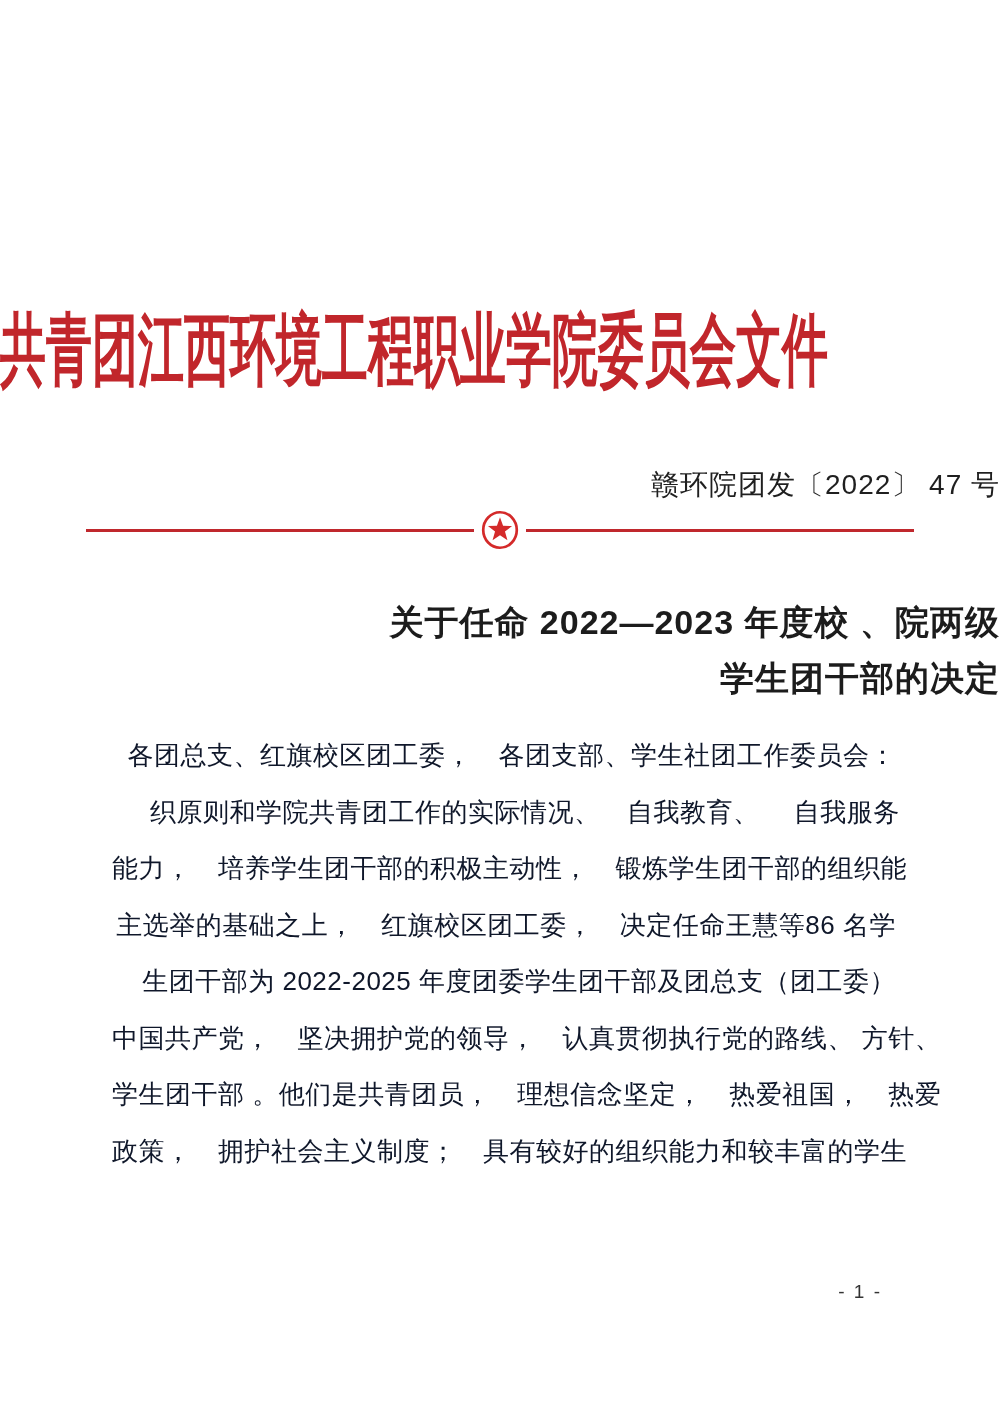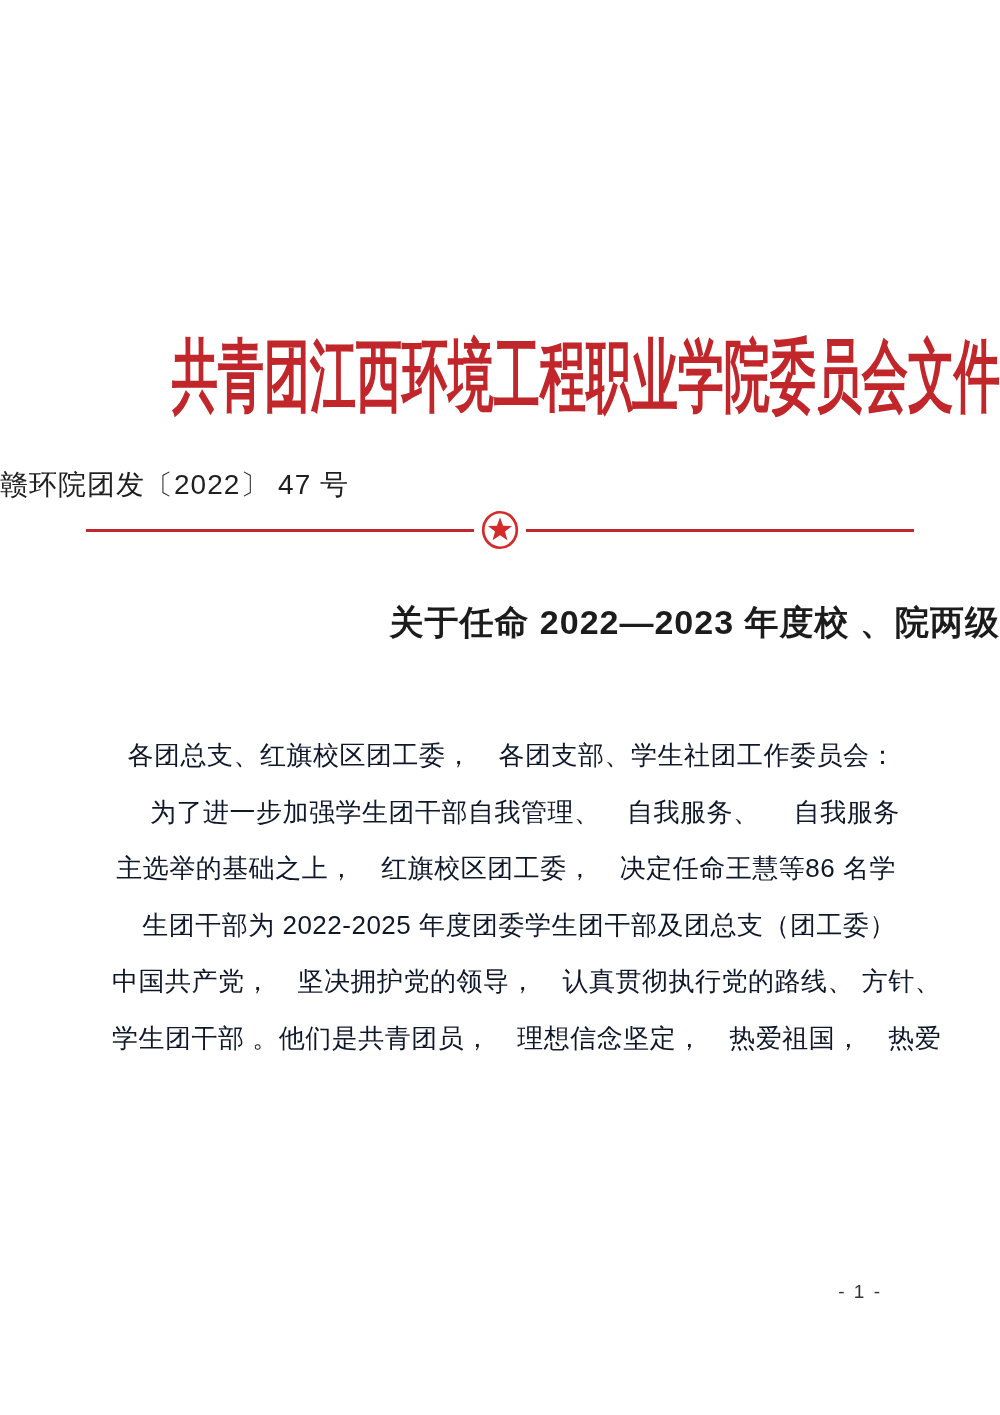--- a/index.html
+++ b/index.html
@@ -10,42 +10,42 @@
     margin: 0 auto;
     background: #ffffff;
     overflow: hidden;
     font-family: "Liberation Sans", "DejaVu Sans", sans-serif;
   }
 
   
   .header-wrap {
     position: absolute;
     left: 0; right: 0;
-    top: 354px;
-    text-align: right;
+    top: 328px;
+    text-align: left;
   }
   .header-text {
     display: inline-block;
     font-family: "Liberation Serif", "DejaVu Serif", serif;
     font-weight: 700;
     font-size: 46px;
     line-height: 46px;
     letter-spacing: 0px;
     color: #c1262b;
     transform: scaleY(1.72);
     transform-origin: center center;
     white-space: nowrap;
   }
 
   
   .doc-number {
     position: absolute;
     left: 0; right: 0;
     top: 468px;
-    text-align: left;
+    text-align: right;
     font-size: 28px;
     line-height: 34px;
     color: #1f1f1f;
     letter-spacing: 1px;
   }
 
   
   .rule-row {
     position: absolute;
     left: 86px; right: 86px;
@@ -120,26 +120,29 @@
     <div class="rule-seg"></div>
     <svg class="rule-emblem" viewBox="0 0 24 25" xmlns="http://www.w3.org/2000/svg">
       <ellipse cx="12" cy="12.5" rx="10.6" ry="11.2" fill="none" stroke="#d42a2a" stroke-width="1.7"></ellipse>
       <polygon fill="#d42a2a" points="12,4.5 13.94,9.83 19.61,10.03 15.14,13.52 16.7,18.97 12,15.8 7.3,18.97 8.86,13.52 4.39,10.03 10.06,9.83"></polygon>
     </svg>
     <div class="rule-seg"></div>
   </div>
 
   <div class="doc-title">
     <div>关于任命 2022—2023 年度校 、院两级</div>
+    <div>学生团干部的决定</div>
   </div>
 
   <div class="body-block">
     <div class="body-line">各团总支、红旗校区团工委，　各团支部、学生社团工作委员会：</div>
-    <div class="body-line indent">为了进一步加强学生团干部自我管理、　自我服务、　 自我服务</div>
+    <div class="body-line indent">织原则和学院共青团工作的实际情况、　自我教育、　 自我服务</div>
+    <div class="body-line">能力，　培养学生团干部的积极主动性，　锻炼学生团干部的组织能</div>
     <div class="body-line">主选举的基础之上，　红旗校区团工委，　决定任命王慧等86 名学</div>
     <div class="body-line">生团干部为 2022-2025 年度团委学生团干部及团总支（团工委）</div>
     <div class="body-line">中国共产党，　坚决拥护党的领导，　认真贯彻执行党的路线、 方针、</div>
     <div class="body-line">学生团干部 。他们是共青团员，　理想信念坚定，　热爱祖国，　热爱</div>
+    <div class="body-line">政策，　拥护社会主义制度；　具有较好的组织能力和较丰富的学生</div>
   </div>
 
   <div class="page-number">- 1 -</div>
 
 </div>
 
 </body></html>

